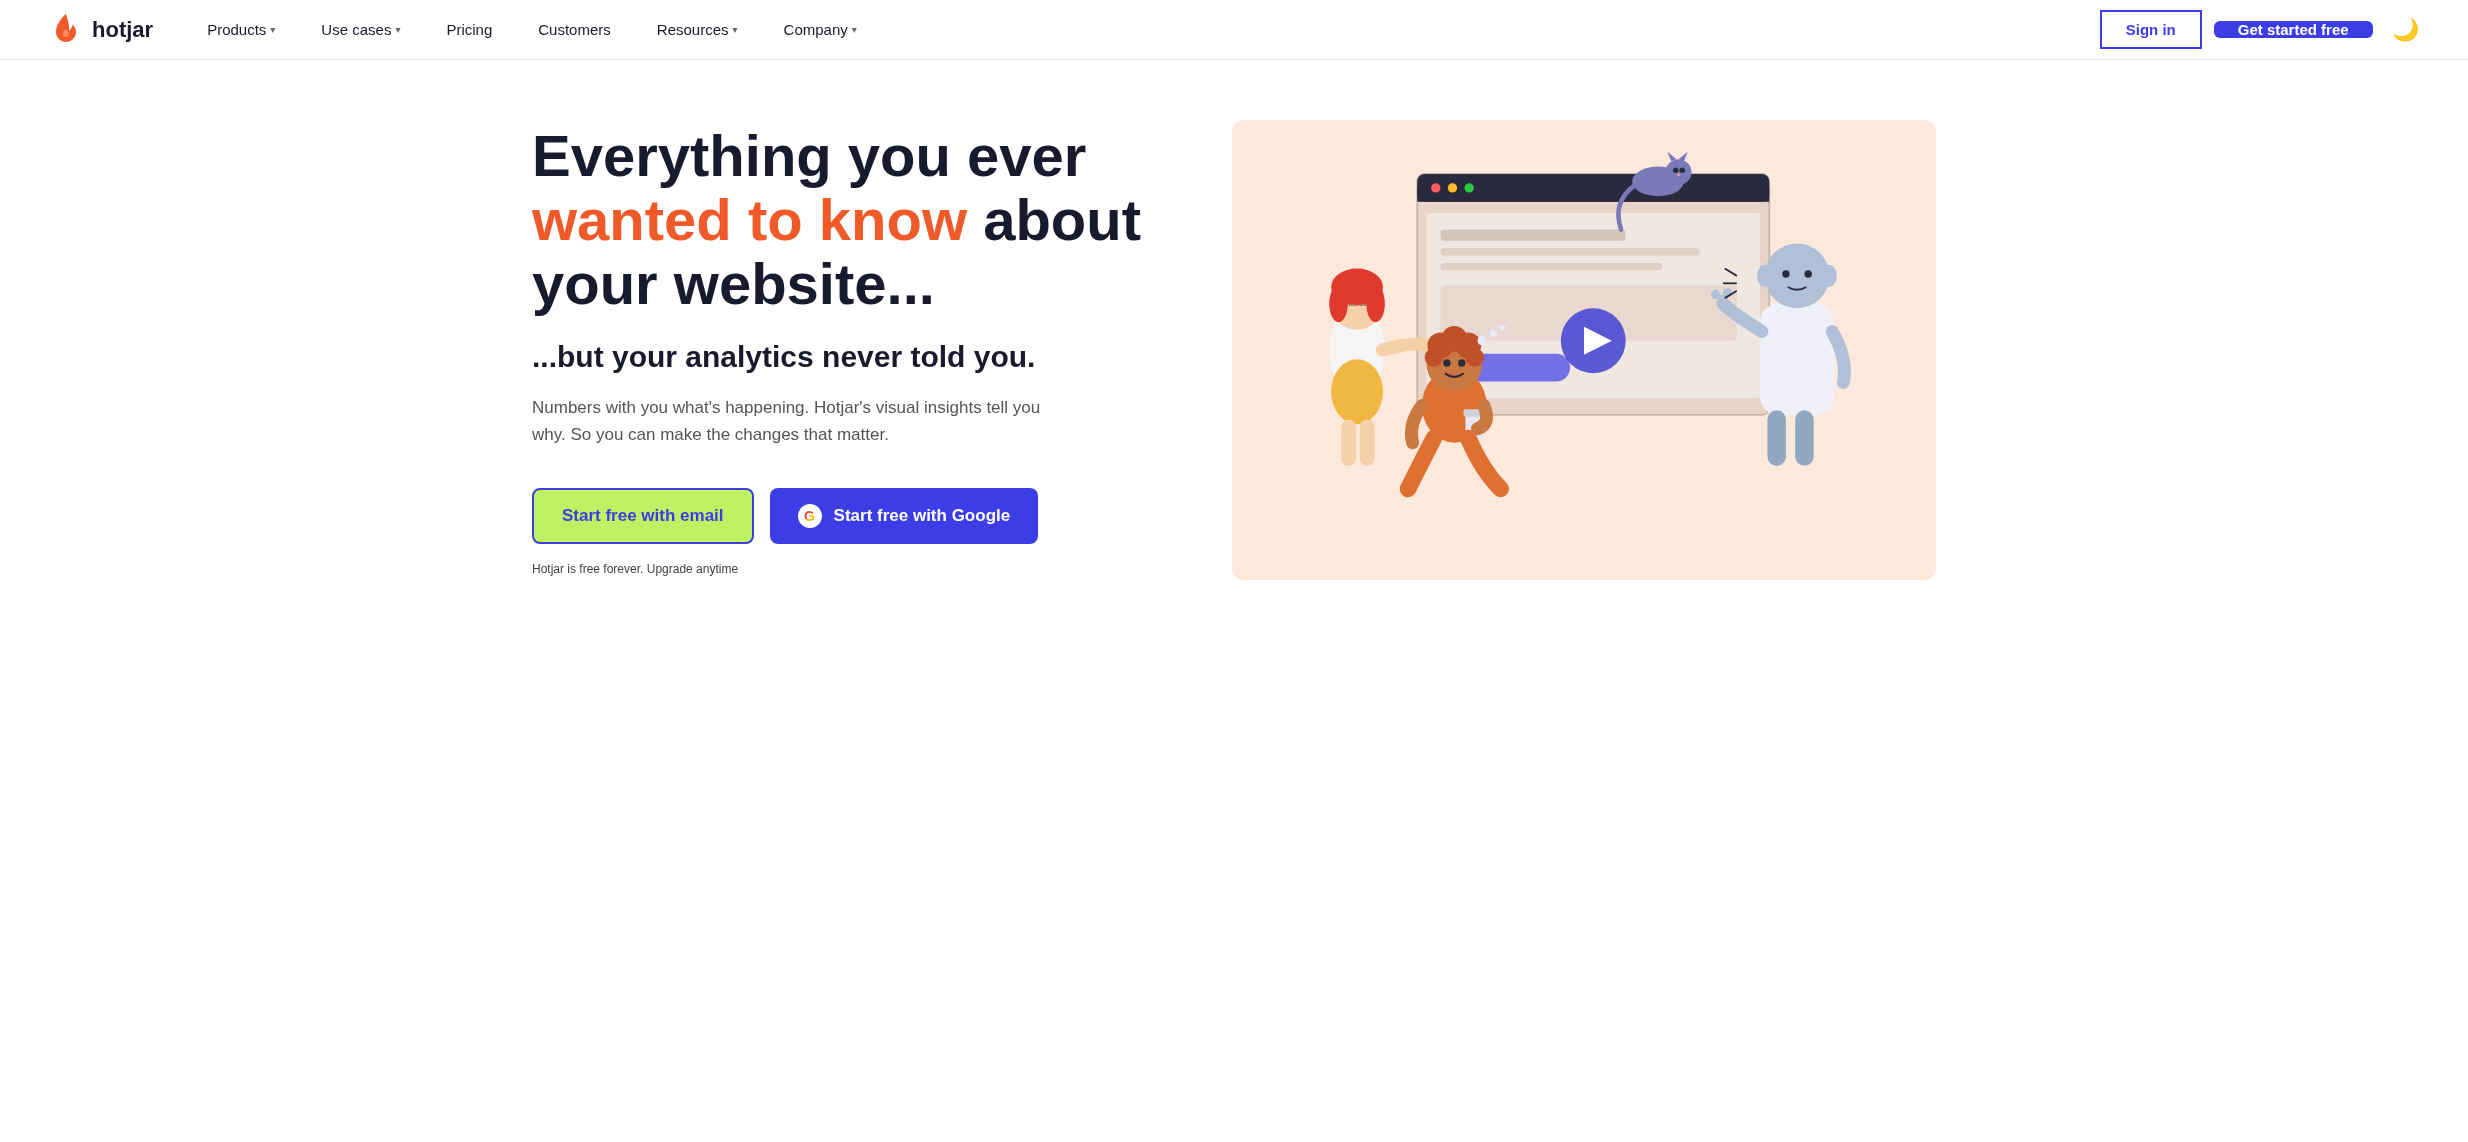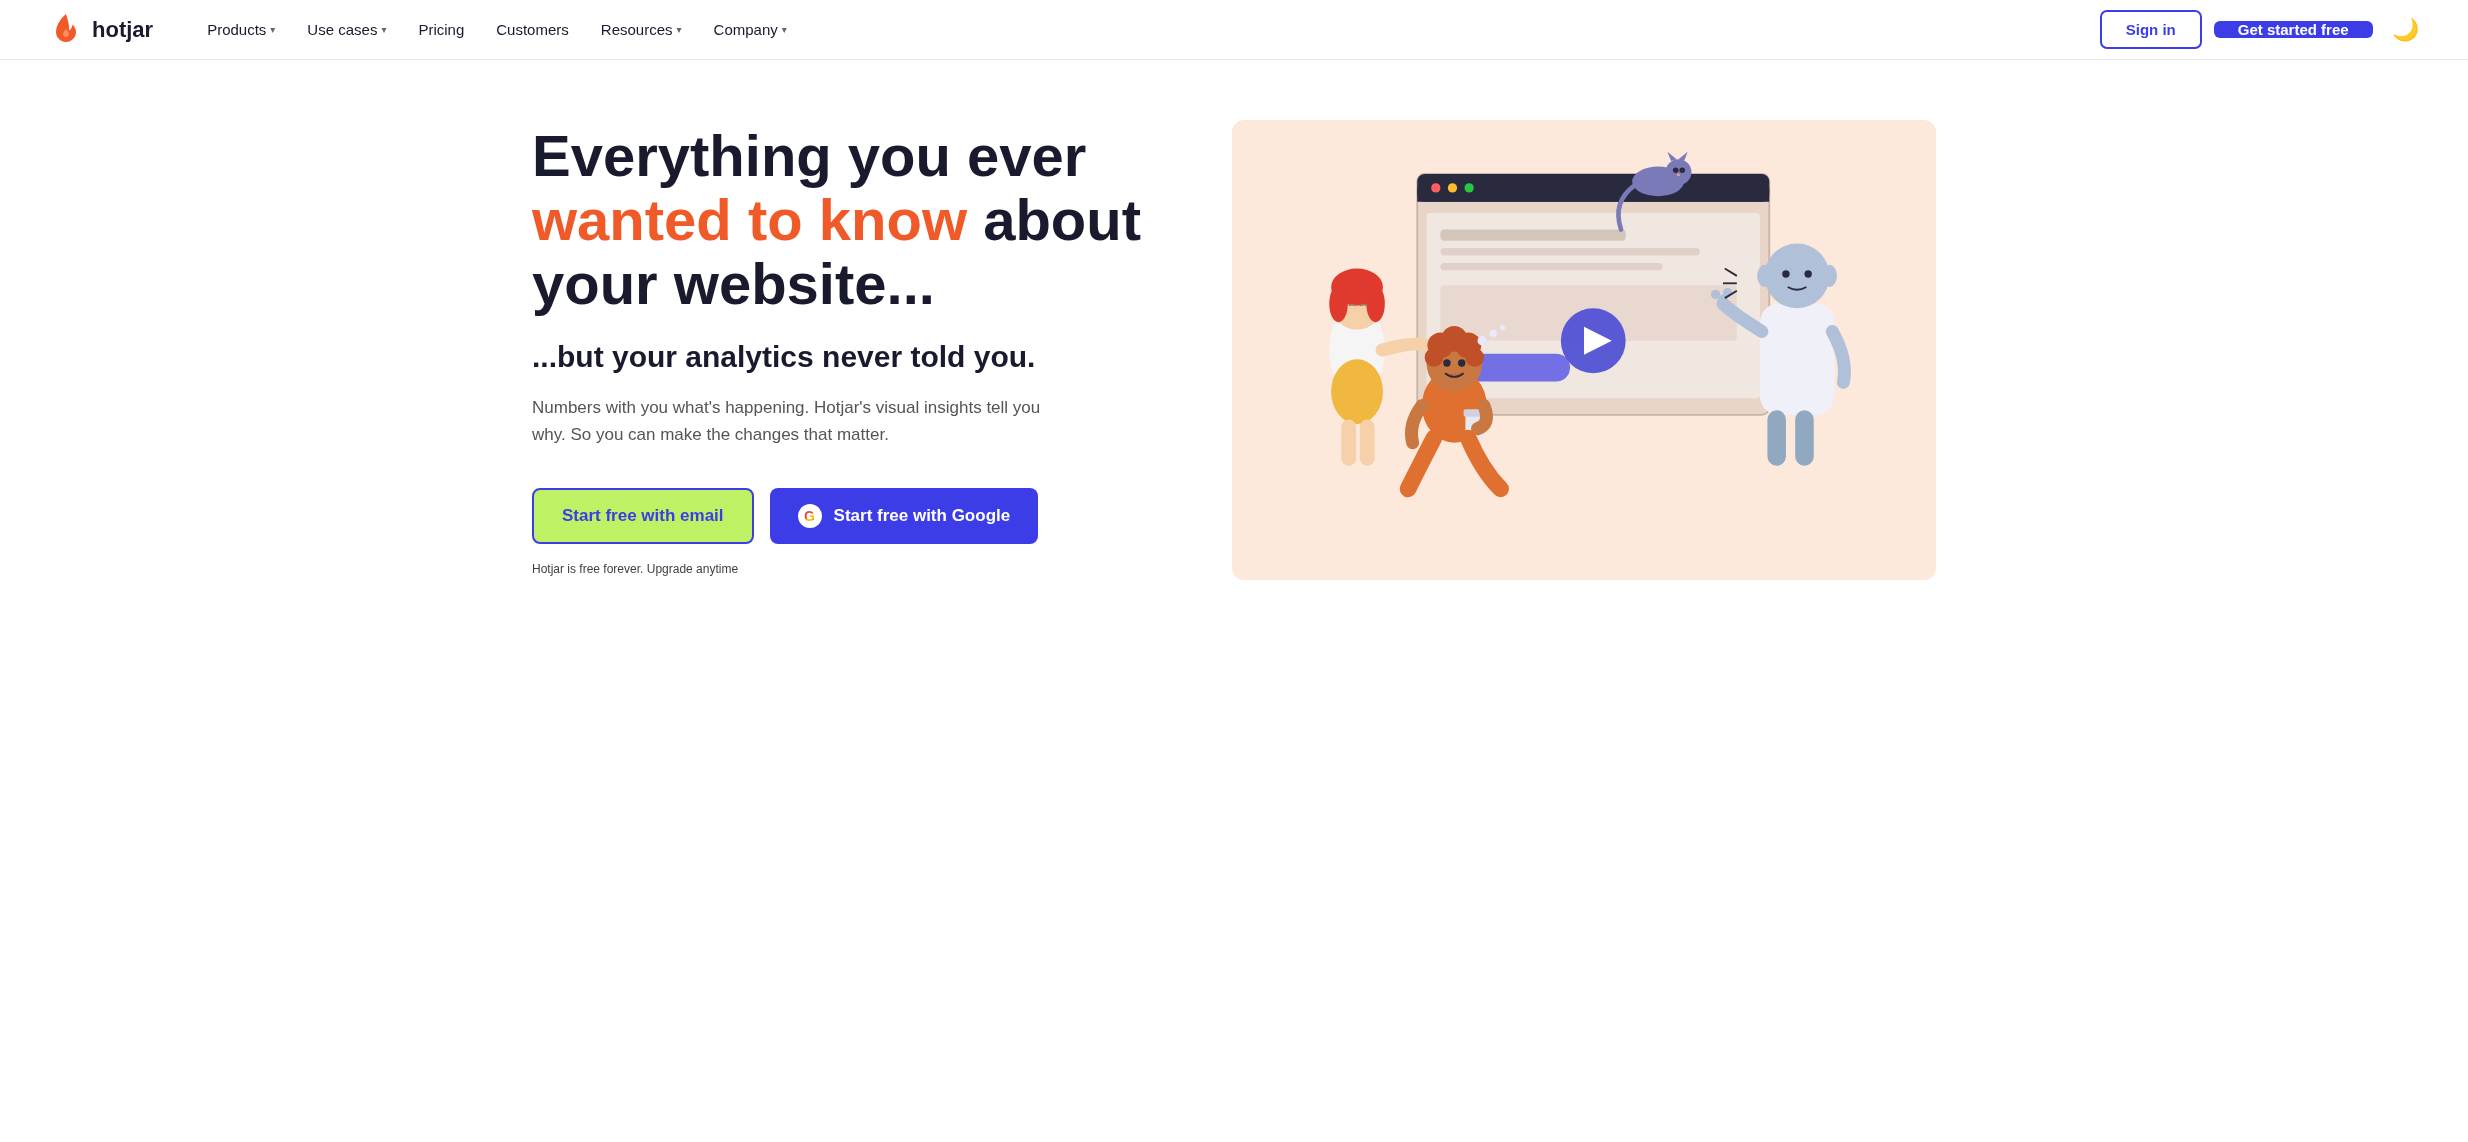--- a/index.html
+++ b/index.html
@@ -8,32 +8,32 @@
     
     nav {
       display: flex; align-items: center;
       padding: 0 48px; height: 60px;
       border-bottom: 1px solid #e8e8e8;
       position: sticky; top: 0; background: #fff; z-index: 100;
     }
     .nav-logo { display: flex; align-items: center; gap: 8px; text-decoration: none; margin-right: 40px; }
     .nav-logo svg { width: 36px; height: 36px; }
     .nav-logo-text { font-size: 22px; font-weight: 700; color: #1a1a2e; }
-    .nav-links { display: flex; align-items: center; gap: 4px; flex: 1; }
+    .nav-links { display: flex; align-items: center; gap: 18px; flex: 1; }
     .nav-link {
       display: flex; align-items: center; gap: 4px;
       padding: 8px 14px; font-size: 15px; font-weight: 500;
       color: #1a1a2e; text-decoration: none; cursor: pointer;
       border-radius: 6px; white-space: nowrap;
     }
     .nav-link .chevron { font-size: 10px; color: #666; }
     .nav-actions { display: flex; align-items: center; gap: 12px; }
     .btn-signin {
       padding: 9px 24px; font-size: 15px; font-weight: 600;
-      border: 2px solid #3d3de8; border-radius: 7px;
+      border: 2px solid #3d3de8; border-radius: 0;
       color: #3d3de8; background: #fff; cursor: pointer;
     }
     .btn-getstarted {
       padding: 0 24px; font-size: 15px; font-weight: 600;
       border: none; border-radius: 6px;
       color: #fff; background: #3d3de8; cursor: pointer;
     }
     .dark-mode-btn {
       background: none; border: none; cursor: pointer;
       font-size: 22px; color: #1a1a2e; margin-left: 8px;

